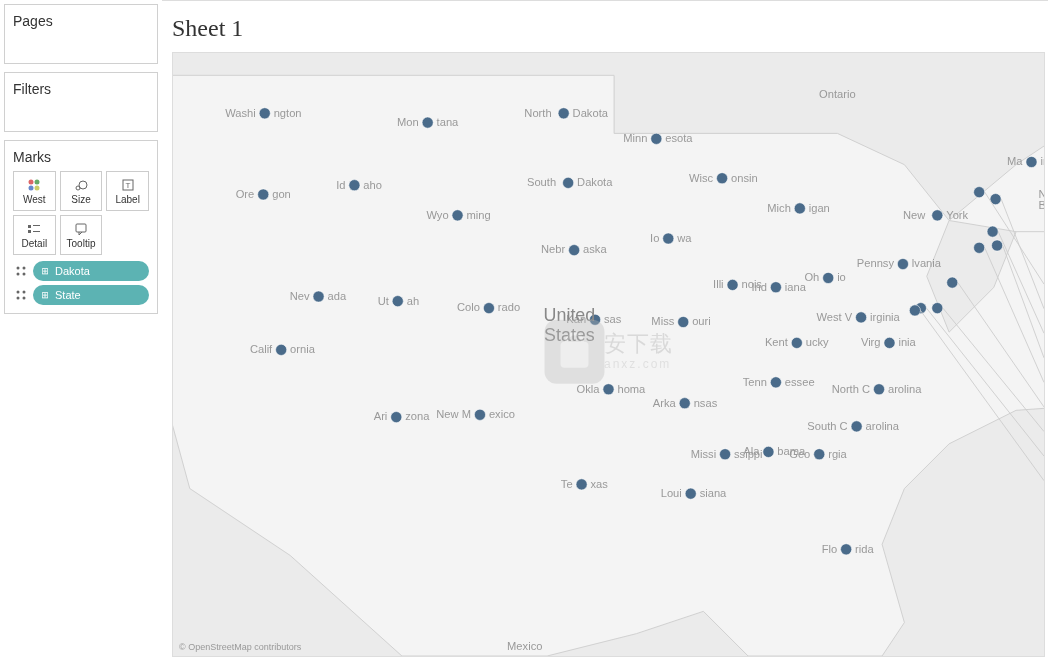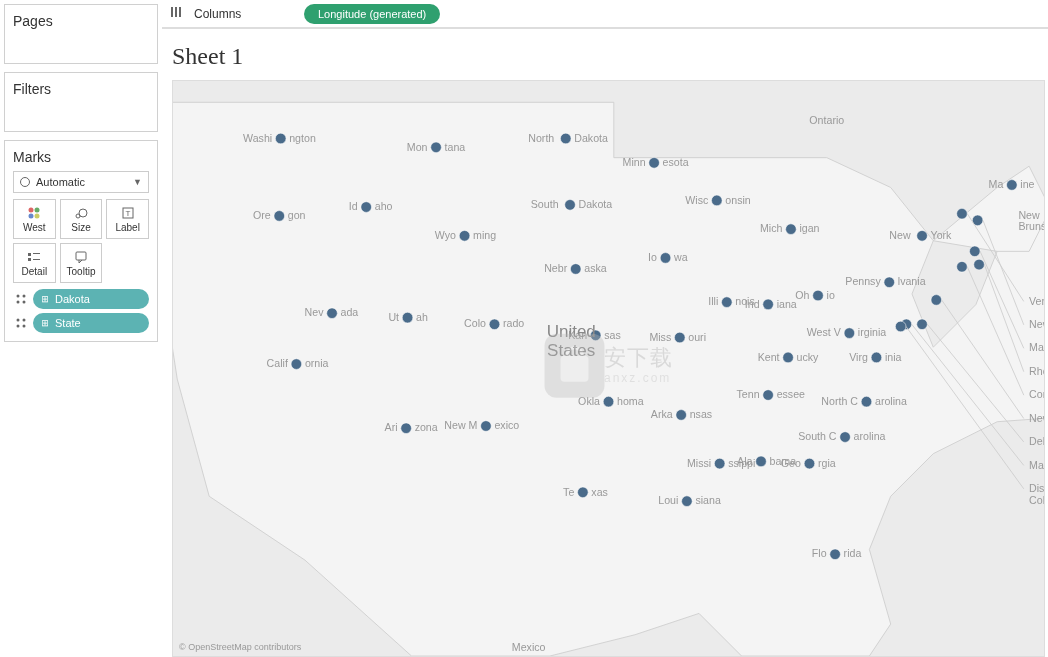--- a/index.html
+++ b/index.html
@@ -165,25 +165,20 @@
 <div class="app">
   <div class="sidebar">
     <div class="card pages-card">
       <div class="card-title">Pages</div>
     </div>
     <div class="card filters-card">
       <div class="card-title">Filters</div>
     </div>
     <div class="card marks-card">
       <div class="card-title">Marks</div>
-      <div class="mark-select">
-        <span class="circle-icon"></span>
-        <span class="sel-label">Automatic</span>
-        <span class="dd-arrow">▼</span>
-      </div>
       <div class="mark-grid">
         <div class="mark-cell">
           <span class="mi">
             <svg width="14" height="14">
                 <circle cx="4" cy="4" r="2.5" fill="#d66"></circle>
                 <circle cx="10" cy="4" r="2.5" fill="#6a6"></circle>
                 <circle cx="4" cy="10" r="2.5" fill="#68c"></circle>
                 <circle cx="10" cy="10" r="2.5" fill="#cc6"></circle>
               </svg>
           </span>
@@ -256,35 +251,20 @@
       <span class="pill-prefix">⊞</span>
       <span>State</span>
     </div>
           </div>
         </div>
     </div>
   </div>
 
   <div class="main">
     <div class="shelves">
-      <div class="shelf">
-        <span class="shelf-icon">
-          <svg width="12" height="12">
-              <rect x="1" y="1" width="2" height="10" fill="#666"></rect>
-              <rect x="5" y="1" width="2" height="10" fill="#666"></rect>
-              <rect x="9" y="1" width="2" height="10" fill="#666"></rect>
-            </svg>
-        </span>
-        <span class="shelf-label">Columns</span>
-        <div class="shelf-pills">
-          <div class="shelf-pill">
-            <span>Longitude (generated)</span>
-          </div>
-        </div>
-      </div>
     </div>
 
     <div class="viz">
       <div class="sheet-title">Sheet 1</div>
       <div class="map-area">
         <svg class="map-svg" id="map-svg" viewBox="0 0 870 540" preserveAspectRatio="xMidYMid slice">
           <rect class="water" x="0" y="0" width="870" height="540"></rect>
 
           <path class="land" d="M 10 20 L 440 20 L 440 72 L 640 72 L 700 100 L 740 150 L 720 200 L 740 250 L 780 210 L 800 160 L 830 130 L 870 130 L 870 315 L 800 320 L 740 350 L 700 390 L 680 440 L 700 510 L 680 540 L 560 540 L 520 500 L 460 520 L 380 540 L 250 540 L 150 450 L 60 390 L 30 280 L 10 150 Z"></path>
 

